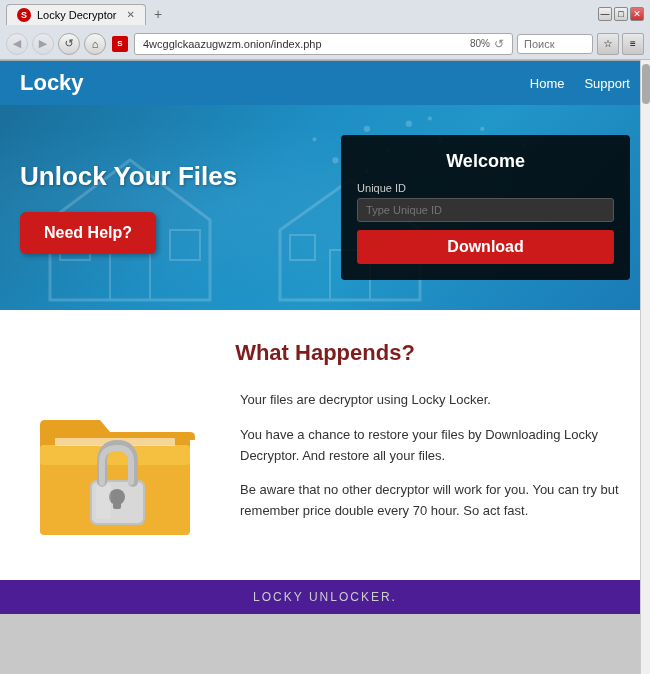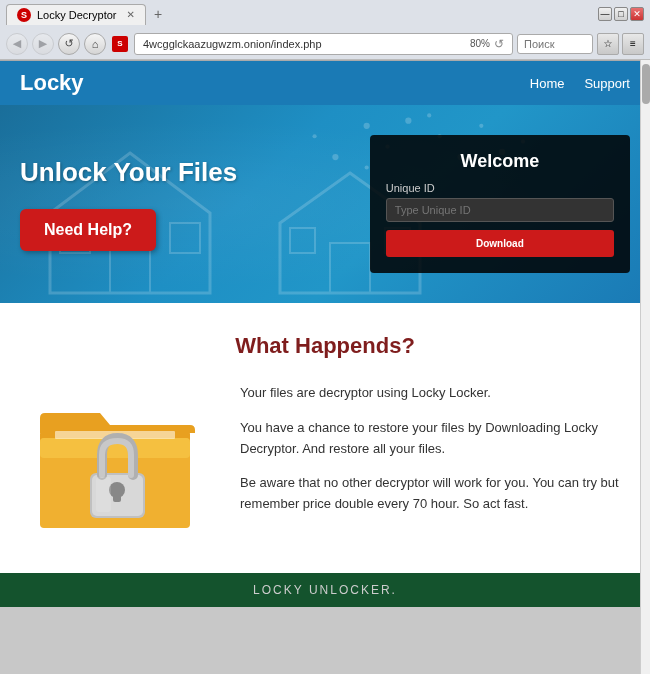--- a/index.html
+++ b/index.html
@@ -47,37 +47,37 @@
     .hero-bg-shapes { position: absolute; inset: 0; overflow: hidden; }
 
     .hero-left { position: relative; z-index: 2; }
     .hero-title { color: white; font-size: 26px; font-weight: bold; line-height: 1.2; text-shadow: 1px 1px 3px rgba(0,0,0,0.3); margin-bottom: 20px; }
     .need-help-btn { background: #cc1a1a; color: white; border: none; border-radius: 6px; padding: 12px 24px; font-size: 16px; font-weight: bold; cursor: pointer; box-shadow: 2px 2px 5px rgba(0,0,0,0.3); }
 
     .welcome-box { background: rgba(0,0,0,0.85); color: white; padding: 16px 16px; border-radius: 4px; min-width: 160px; position: relative; z-index: 2; }
     .welcome-title { font-size: 18px; font-weight: bold; text-align: center; margin-bottom: 10px; }
     .welcome-label { font-size: 11px; color: #ccc; margin-bottom: 4px; }
     .unique-id-input { width: 100%; padding: 5px 8px; border: 1px solid #555; border-radius: 3px; background: #333; color: #999; font-size: 11px; margin-bottom: 8px; }
-    .download-btn { width: 100%; background: #cc1a1a; color: white; border: none; border-radius: 3px; padding: 8px; font-size: 10px; font-weight: bold; cursor: pointer; }
+    .download-btn { width: 100%; background: #cc1a1a; color: white; border: none; border-radius: 3px; padding: 8px; font-size: 16px; font-weight: bold; cursor: pointer; }
 
     
     .main-content { background: white; padding: 30px 20px; }
     .section-title { text-align: center; font-size: 22px; font-weight: bold; color: #7f1d1d; margin-bottom: 24px; }
 
     .content-row { display: flex; gap: 20px; align-items: flex-start; }
 
     
     .folder-lock-illustration { width: 200px; min-width: 180px; display: flex; align-items: center; justify-content: center; }
     .folder-svg { width: 180px; height: 160px; }
 
     .content-text { flex: 1; font-size: 13px; color: #333; line-height: 1.6; }
     .content-text p { margin-bottom: 14px; }
 
     
-    .site-footer { background: #14532d; color: #ccc; text-align: center; padding: 10px; font-size: 12px; letter-spacing: 2px; }
+    .site-footer { background: #4c1d95; color: #ccc; text-align: center; padding: 10px; font-size: 12px; letter-spacing: 2px; }
 
     
     .scrollbar-track { position: absolute; right: 0; top: 60px; width: 10px; height: 614px; background: #f0f0f0; border-left: 1px solid #ccc; }
     .scrollbar-thumb { width: 8px; height: 40px; background: #aaa; border-radius: 4px; margin: 0 1px; margin-top: 4px; }
 
     .page-container { position: relative; width: 650px; }
   </style>
 </head>
 <body>
 

